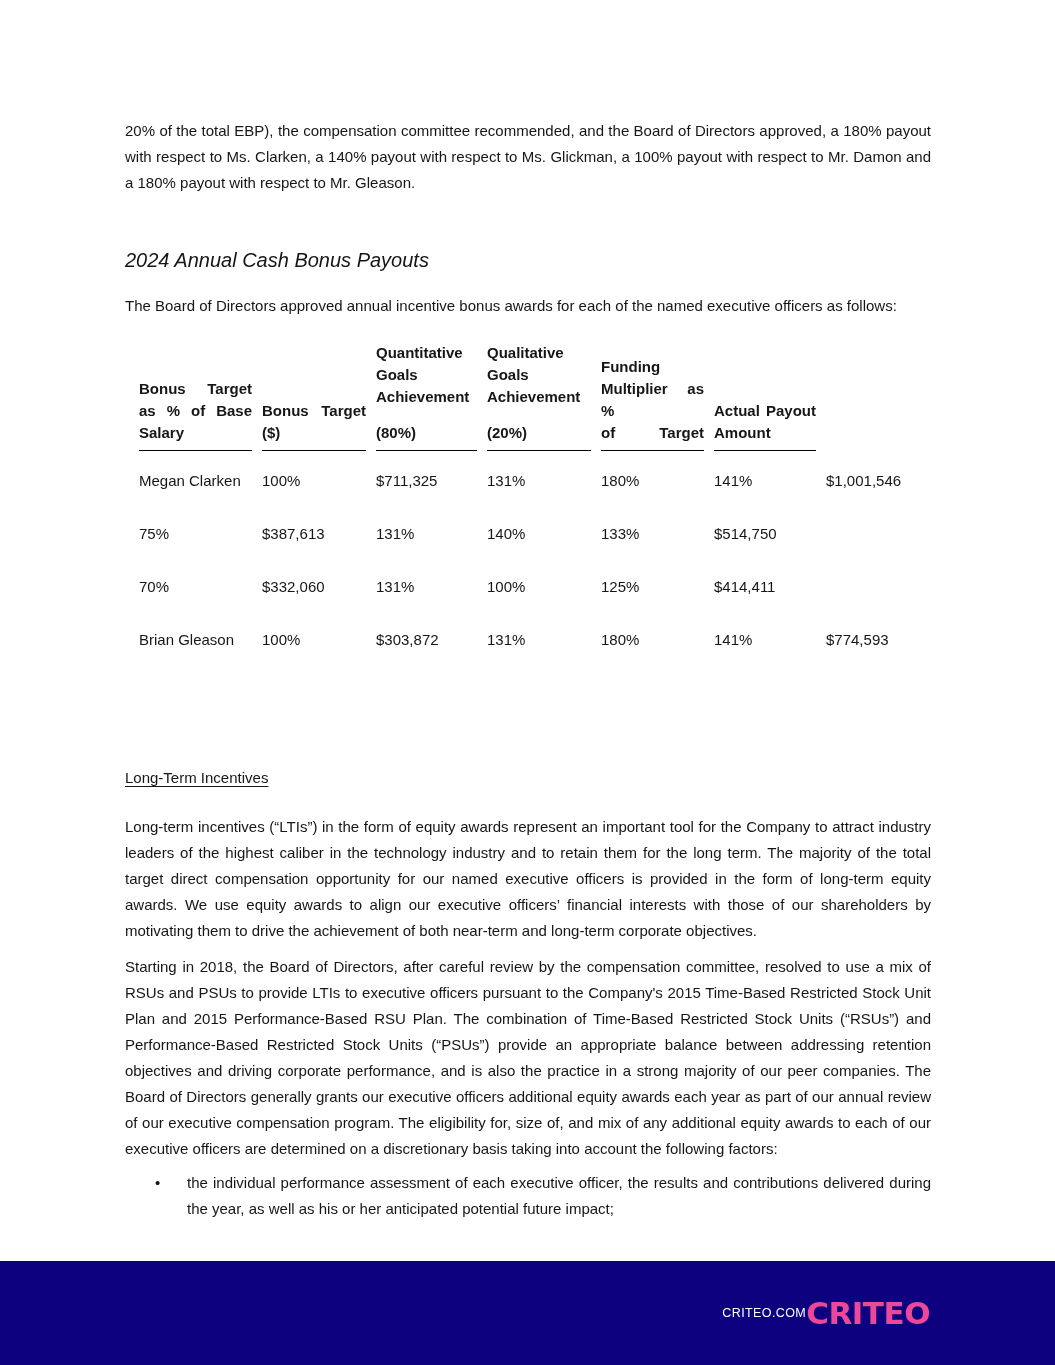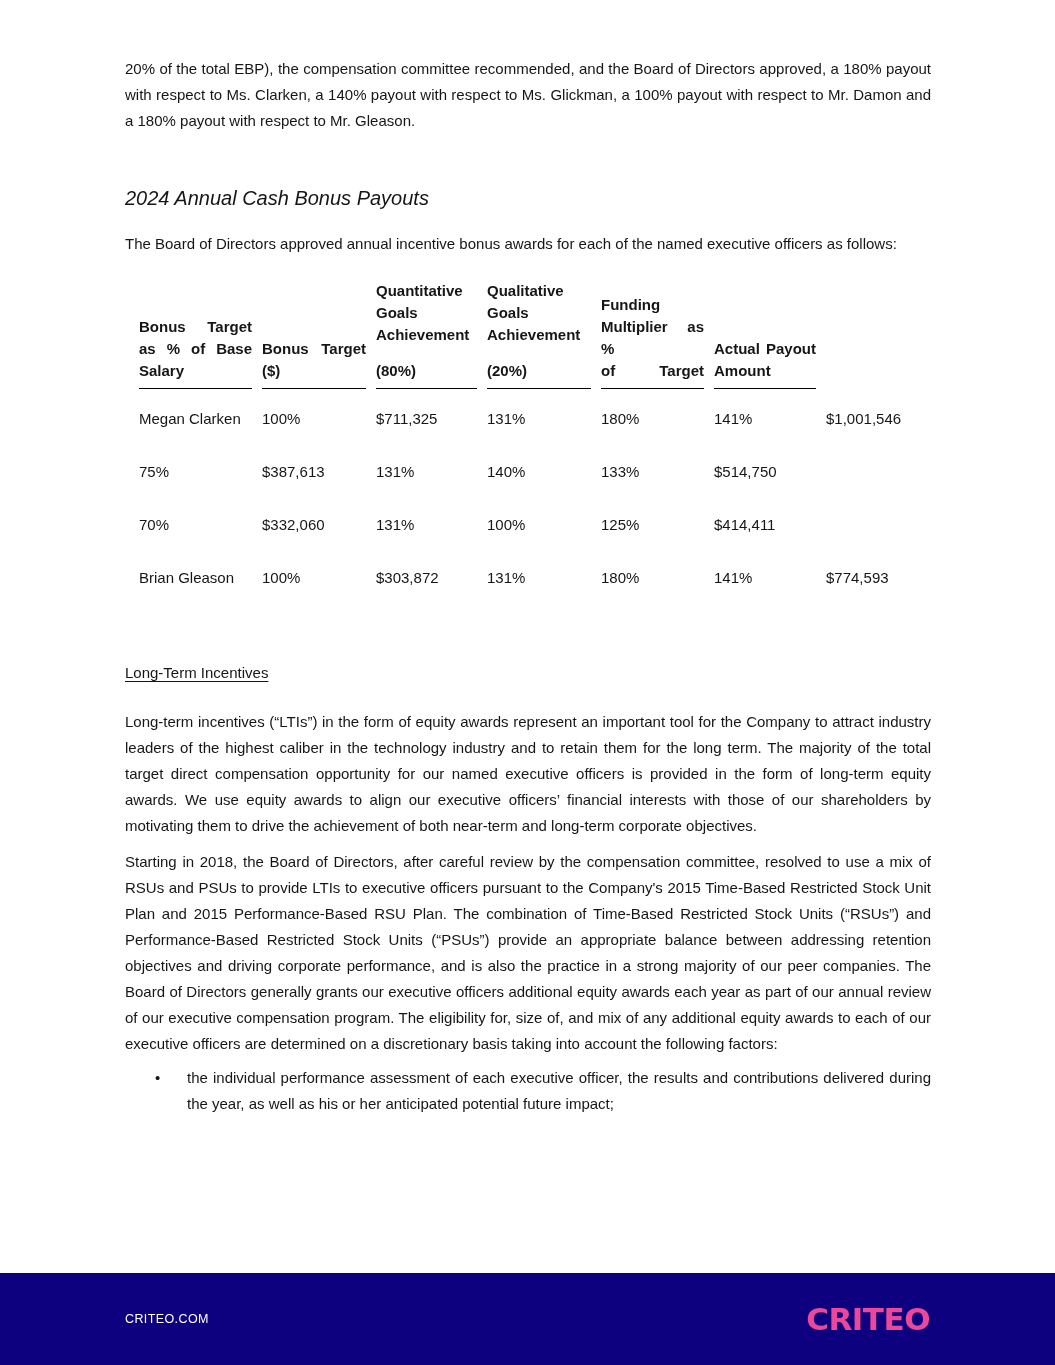--- a/index.html
+++ b/index.html
@@ -11,21 +11,21 @@
     font-family:"Liberation Sans","DejaVu Sans",sans-serif;
     color:#161616;
     overflow:hidden;
     margin:0 auto;
   }
   .content { padding:0 124px 0 125px; }
   .body-text {
     font-size:15px; line-height:26px;
     text-align:justify;
   }
-  .intro { padding-top:56px; }
+  .intro { padding-top:118px; }
   .section-italic {
     margin-top:51px;
     font-size:20px; line-height:26px;
     font-style:italic; font-weight:normal;
     text-align:left;
   }
   .lead { margin-top:20px; text-align:left; }
 
   
   .bonus-table { margin:28px 0 0 14px; width:782px; }
@@ -49,42 +49,42 @@
   .hdr-bottom { margin-top:14px; }
   .hdr-title:empty, .hdr-bottom:empty { display:none; }
   .tbl-row { margin-top:0; }
   .tbl-cell {
     font-size:15px; line-height:20px;
     padding-top:20px; height:53px;
     text-align:left;
   }
 
   .lti-heading {
-    margin-top:59px;
+    margin-top:102px;
     font-size:15px; line-height:26px; font-weight:normal;
     text-decoration:underline;
     text-underline-offset:3px;
   }
   .lti-p1 { margin-top:23px; }
   .lti-p2 { margin-top:10px; }
 
   .bullet-row {
     margin-top:8px;
     padding-left:30px;
     display:flex;
     font-size:15px; line-height:26px;
   }
   .bullet-glyph { width:32px; flex:0 0 32px; }
   .bullet-text { flex:1; text-align:justify; }
 
   
   .footer {
     position:absolute; left:0; right:0; bottom:0;
-    height:92px;
-    display:flex; align-items:center; justify-content:space-between;
+    height:104px;
+    display:flex; align-items:center; justify-content:flex-end;
     padding:0 125px;
   }
   .footer-site {
     color:#ffffff;
     font-size:12.5px; letter-spacing:0.4px;
   }
   .footer-logo {
     font-size:31px; font-weight:900;
     letter-spacing:-0.5px;
     font-family:"DejaVu Sans","Liberation Sans",sans-serif;

